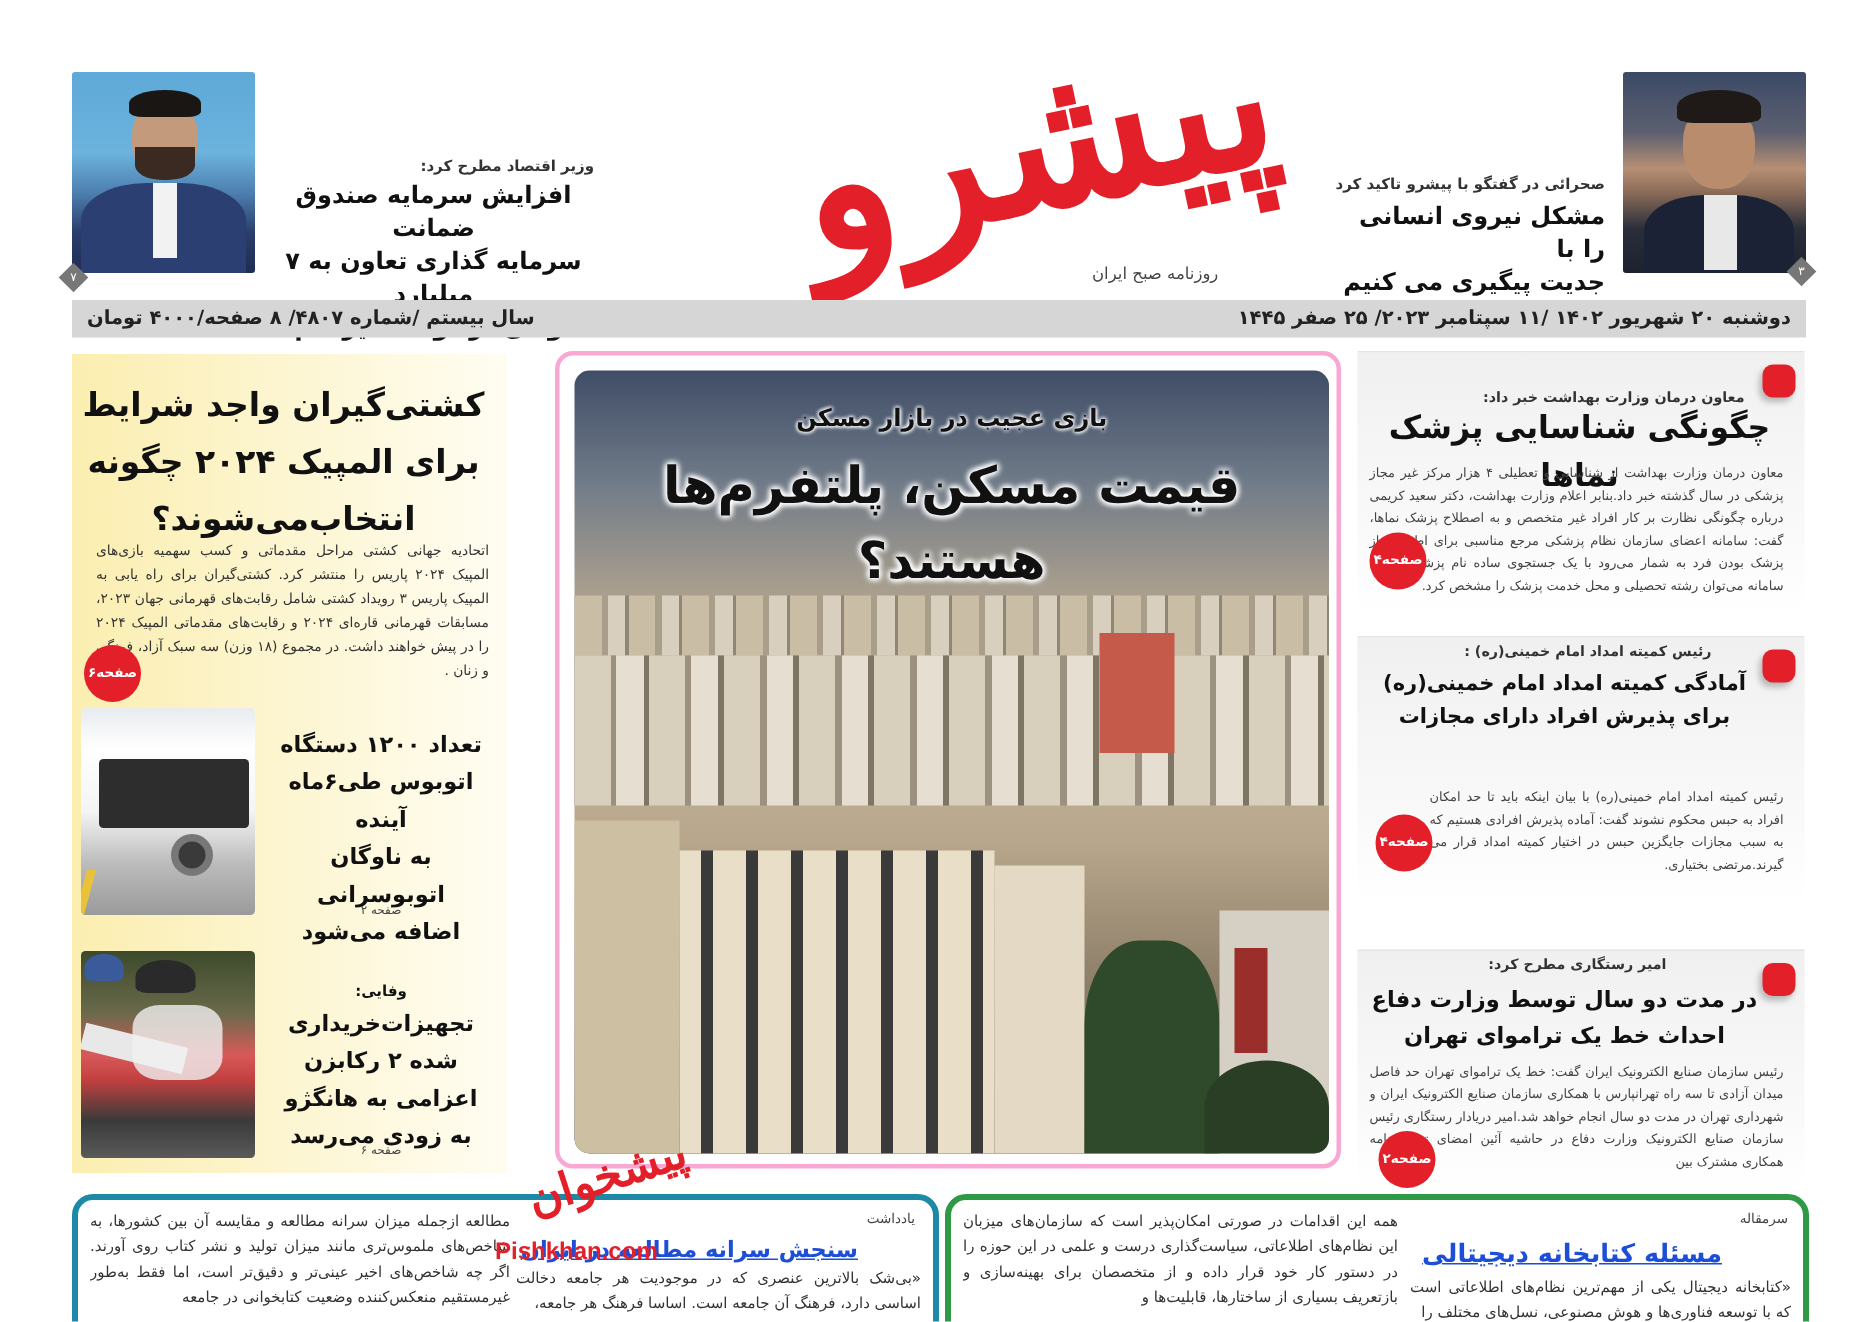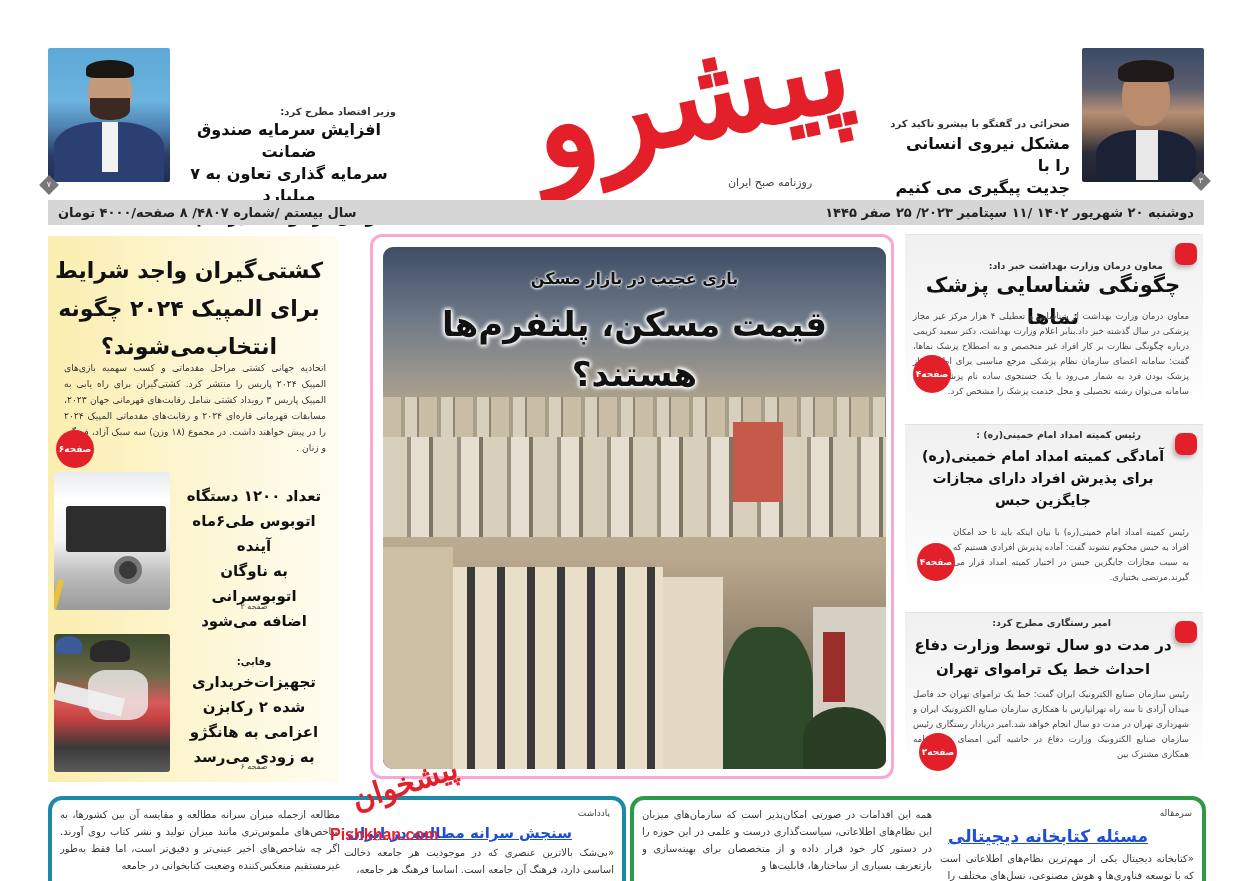--- a/index.html
+++ b/index.html
@@ -179,27 +179,26 @@
   <div class="rc-body" style="top:74px; width:276px;">معاون درمان وزارت بهداشت از شناسایی و تعطیلی ۴ هزار مرکز غیر مجاز پزشکی در سال گذشته خبر داد.بنابر اعلام وزارت بهداشت، دکتر سعید کریمی درباره چگونگی نظارت بر کار افراد غیر متخصص و به اصطلاح پزشک نماها، گفت: سامانه اعضای سازمان نظام پزشکی مرجع مناسبی برای اطمینان از پزشک بودن فرد به شمار می‌رود با یک جستجوی ساده نام پزشک در این سامانه می‌توان رشته تحصیلی و محل خدمت پزشک را مشخص کرد.</div>
   <div class="red-badge" style="left:8px; top:120px;">صفحه۴</div>
 </div>
 
 <div class="rc-box" style="top:424px; height:180px;">
   <div class="rc-dot"></div>
   <div class="rc-kicker" style="right:62px; top:4px;">رئیس کمیته امداد امام خمینی(ره) :</div>
   <div class="rc-title" style="top:20px; right:30px; width:260px; font-size:14px; line-height:22px;">
     <div>آمادگی کمیته امداد امام خمینی(ره)</div>
     <div>برای پذیرش افراد دارای مجازات</div>
-    <div>جایگزین حبس</div>
   </div>
   <div class="rc-body" style="top:100px; width:236px;">رئیس کمیته امداد امام خمینی(ره) با بیان اینکه باید تا حد امکان افراد به حبس محکوم نشوند گفت: آماده پذیرش افرادی هستیم که به سبب مجازات جایگزین حبس در اختیار کمیته امداد قرار می گیرند.مرتضی بختیاری.</div>
   <div class="red-badge" style="left:12px; top:118px;">صفحه۴</div>
 </div>
 
-<div class="rc-box" style="top:612px; height:160px;text-decoration:underline;">
+<div class="rc-box" style="top:633px; height:160px;text-decoration:underline;">
   <div class="rc-dot"></div>
   <div class="rc-kicker" style="right:92px; top:4px;">امیر رستگاری مطرح کرد:</div>
   <div class="rc-title" style="top:20px; right:30px; width:260px; font-size:15px; line-height:24px;">
     <div>در مدت دو سال توسط وزارت دفاع</div>
     <div>احداث خط یک تراموای تهران</div>
   </div>
   <div class="rc-body" style="top:74px; width:276px; height:76px; overflow:hidden;">رئیس سازمان صنایع الکترونیک ایران گفت: خط یک تراموای تهران حد فاصل میدان آزادی تا سه راه تهرانپارس با همکاری سازمان صنایع الکترونیک ایران و شهرداری تهران در مدت دو سال انجام خواهد شد.امیر دریادار رستگاری رئیس سازمان صنایع الکترونیک وزارت دفاع در حاشیه آئین امضای تفاهم نامه همکاری مشترک بین</div>
   <div class="red-badge" style="left:14px; top:120px;">صفحه۲</div>
 </div>
 

